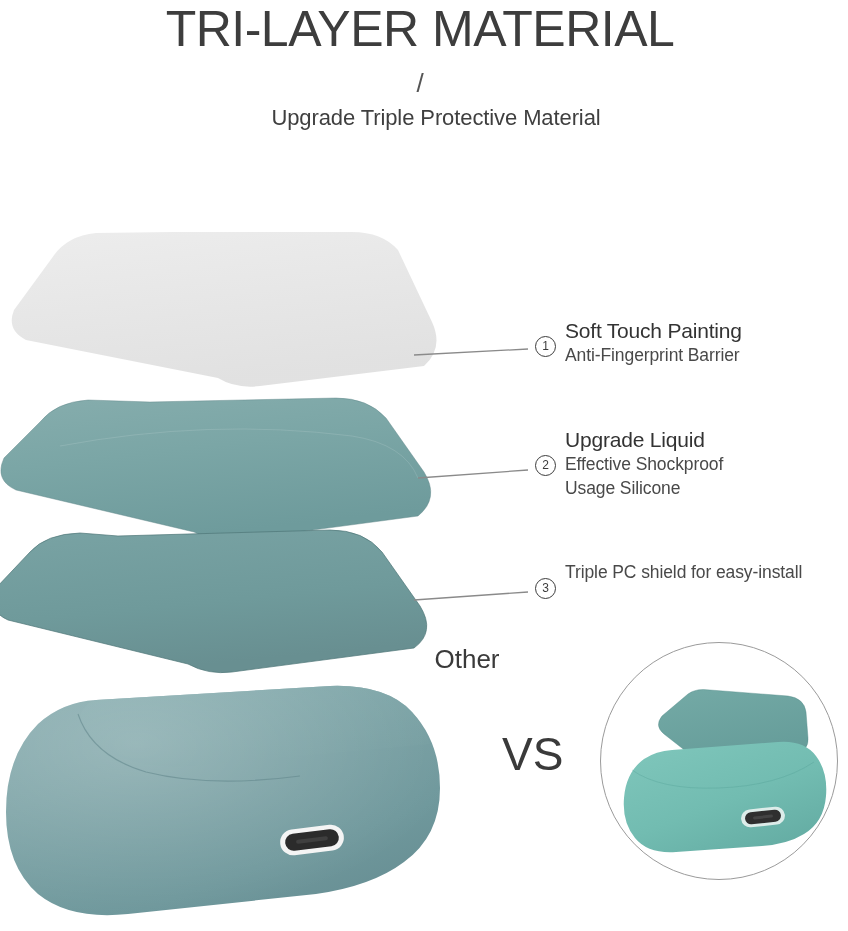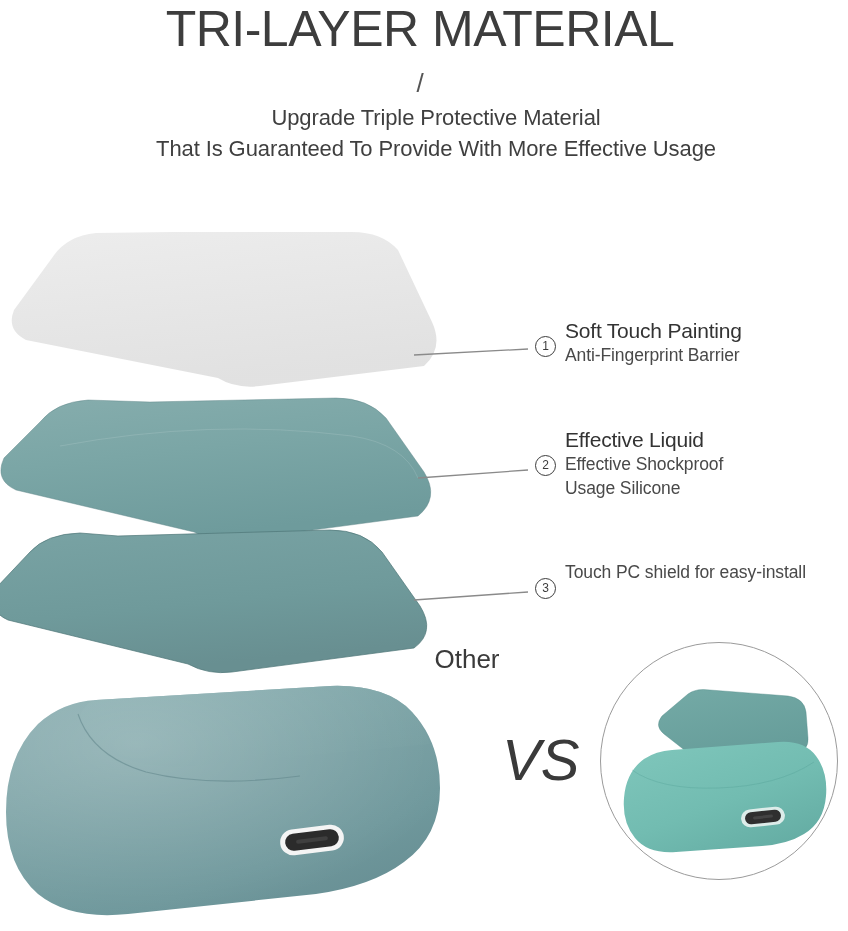--- a/index.html
+++ b/index.html
@@ -106,26 +106,25 @@
   #callout-2 { left: 535px; top: 455px; }
   #callout-2 .callout-text { margin-top: -28px; }
   #callout-3 { left: 535px; top: 578px; }
   #callout-3 .callout-text { margin-top: -17px; }
 
   
   .vs-label {
     position: absolute;
     left: 502px;
     top: 731px;
-    font-size: 58px;
+    font-size: 46px;
     font-weight: 400;
     color: #3a3a3a;
     letter-spacing: 0px;
     line-height: 1;
-    font-style: italic;
   }
 
   
   .other-circle {
     position: absolute;
     left: 600px;
     top: 642px;
     width: 238px;
     height: 238px;
     border: 1.2px solid #9b9b9b;
@@ -155,21 +154,20 @@
     pointer-events: none;
   }
 </style>
 </head>
 <body>
 
 <div class="header">
   <h1 class="title">TRI-LAYER MATERIAL</h1>
   <div class="slash">/</div>
   <div class="subtitle-line">Upgrade Triple Protective Material</div>
-  <div class="subtitle-line">That Is Guaranteed To Provide With More Effective Usage</div>
 </div>
 
 <svg class="artwork" viewBox="0 0 848 931">
   <defs>
     <linearGradient id="g-layer2" x1="0" y1="0" x2="0.35" y2="1">
       <stop offset="0%" stop-color="#86adad"></stop>
       <stop offset="45%" stop-color="#7ba6a6"></stop>
       <stop offset="100%" stop-color="#6e9b9c"></stop>
     </linearGradient>
     <linearGradient id="g-layer3" x1="0" y1="0" x2="0.3" y2="1">
@@ -254,30 +252,30 @@
   <div class="callout-num">1</div>
   <div class="callout-text">
     <div class="callout-title">Soft Touch Painting</div>
     <div class="callout-desc">Anti-Fingerprint Barrier</div>
   </div>
 </div>
 
 <div class="callout" id="callout-2">
   <div class="callout-num">2</div>
   <div class="callout-text">
-    <div class="callout-title">Effective Liquid</div>
+    <div class="callout-title">Upgrade Liquid</div>
     <div class="callout-desc">Effective Shockproof</div>
     <div class="callout-desc">Usage Silicone</div>
   </div>
 </div>
 
 <div class="callout" id="callout-3">
   <div class="callout-num">3</div>
   <div class="callout-text">
-    <div class="callout-desc">Touch PC shield for easy-install</div>
+    <div class="callout-desc">Triple PC shield for easy-install</div>
   </div>
 </div>
 
 <div class="vs-label">VS</div>
 
 <div class="other-circle"></div>
 
 <svg class="other-art" viewBox="0 0 238 238">
   <defs>
     <clipPath id="clip-other">

